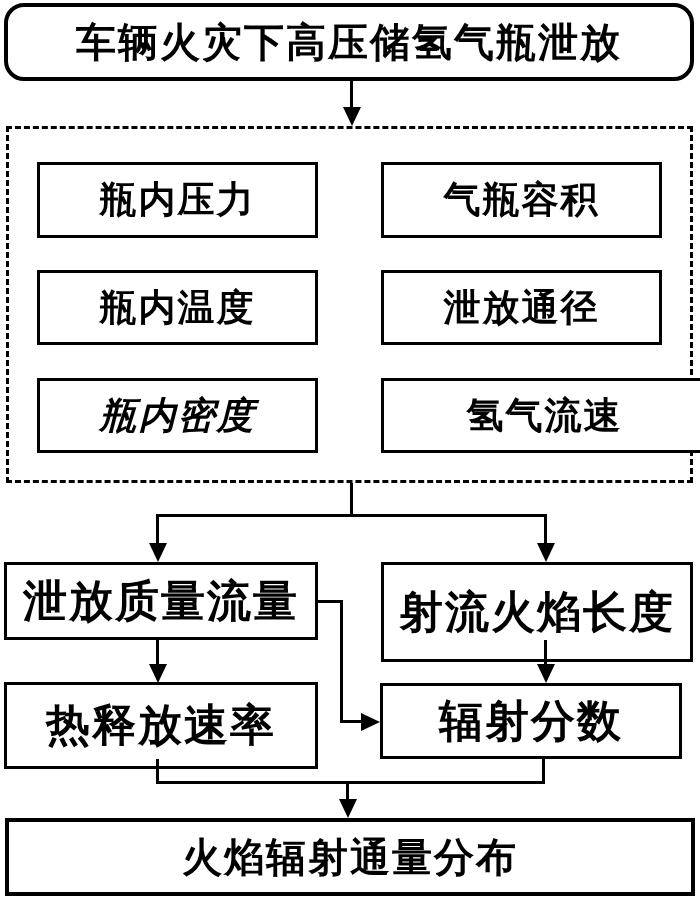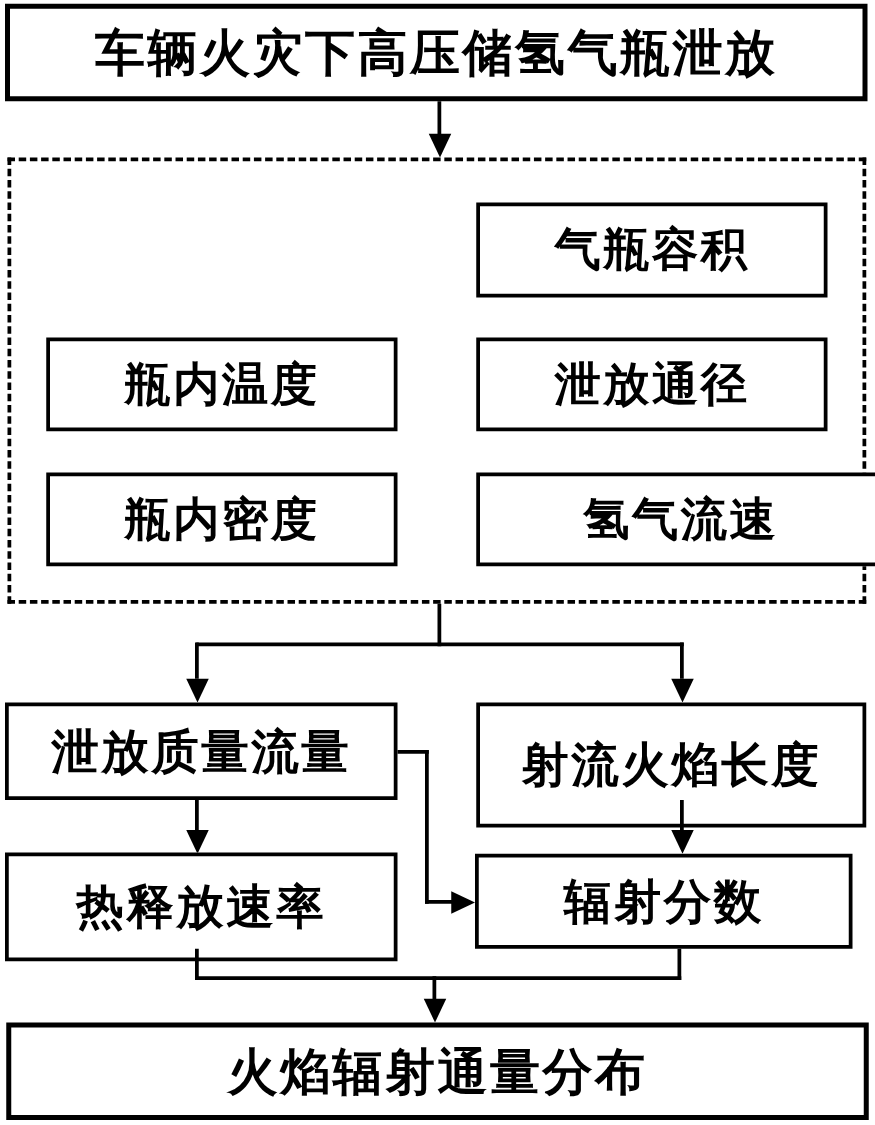--- a/index.html
+++ b/index.html
@@ -28,21 +28,21 @@
     letter-spacing: 2px;
     white-space: nowrap;
   }
   .box.thick { border-width: 4px; }
   .box.dashed {
     border: 3px dashed #000000;
     background: transparent;
   }
   .fs-title  { font-size: 40px; }
   .fs-param  { font-size: 37px; }
-  .fs-mid    { font-size: 38px; }
+  .fs-mid    { font-size: 44px; }
   .line {
     position: absolute;
     background: #000000;
   }
   .head-down {
     position: absolute;
     width: 0; height: 0;
     border-left: 9px solid transparent;
     border-right: 9px solid transparent;
     border-top: 19px solid #000000;
@@ -53,31 +53,32 @@
     border-top: 9px solid transparent;
     border-bottom: 9px solid transparent;
     border-left: 19px solid #000000;
   }
 </style>
 </head>
 <body>
 
 <div class="canvas">
 
-  <div class="box thick fs-title" style="left:4px; top:3px; width:690px; height:78px;">车辆火灾下高压储氢气瓶泄放</div>
+  <div class="box thick fs-title" style="left:4px; top:3px; width:690px; height:78px;border-radius:20px;">车辆火灾下高压储氢气瓶泄放</div>
 
   <div class="line" style="left:350px; top:81px; width:3px; height:28px;"></div>
   <div class="head-down" style="left:343px; top:107px;"></div>
 
   <div class="box dashed" style="left:6px; top:126px; width:687px; height:357px;"></div>
 
+  <div class="box fs-param" style="left:37px;  top:162px; width:281px; height:76px;">瓶内压力</div>
   <div class="box fs-param" style="left:37px;  top:270px; width:281px; height:75px;">瓶内温度</div>
   <div class="box fs-param" style="left:381px; top:162px; width:281px; height:76px;">气瓶容积</div>
   <div class="box fs-param" style="left:381px; top:270px; width:281px; height:75px;">泄放通径</div>
-  <div class="box fs-param" style="left:37px;  top:378px; width:281px; height:75px;">瓶内密度</div>
+  <div class="box fs-param" style="left:37px;  top:378px; width:281px; height:75px;font-style:italic;">瓶内密度</div>
   <div class="box fs-param" style="left:381px; top:378px; width:327px; height:75px;">氢气流速</div>
 
   <div class="line" style="left:350px; top:483px; width:3px; height:34px;"></div>
   <div class="line" style="left:157px; top:514px; width:390px; height:3px;"></div>
   <div class="line" style="left:156px; top:514px; width:3px; height:29px;"></div>
   <div class="head-down" style="left:149px; top:543px;"></div>
   <div class="line" style="left:544px; top:514px; width:3px; height:29px;"></div>
   <div class="head-down" style="left:537px; top:543px;"></div>
 
   <div class="box fs-mid" style="left:4px;   top:562px; width:314px; height:78px;">泄放质量流量</div>

